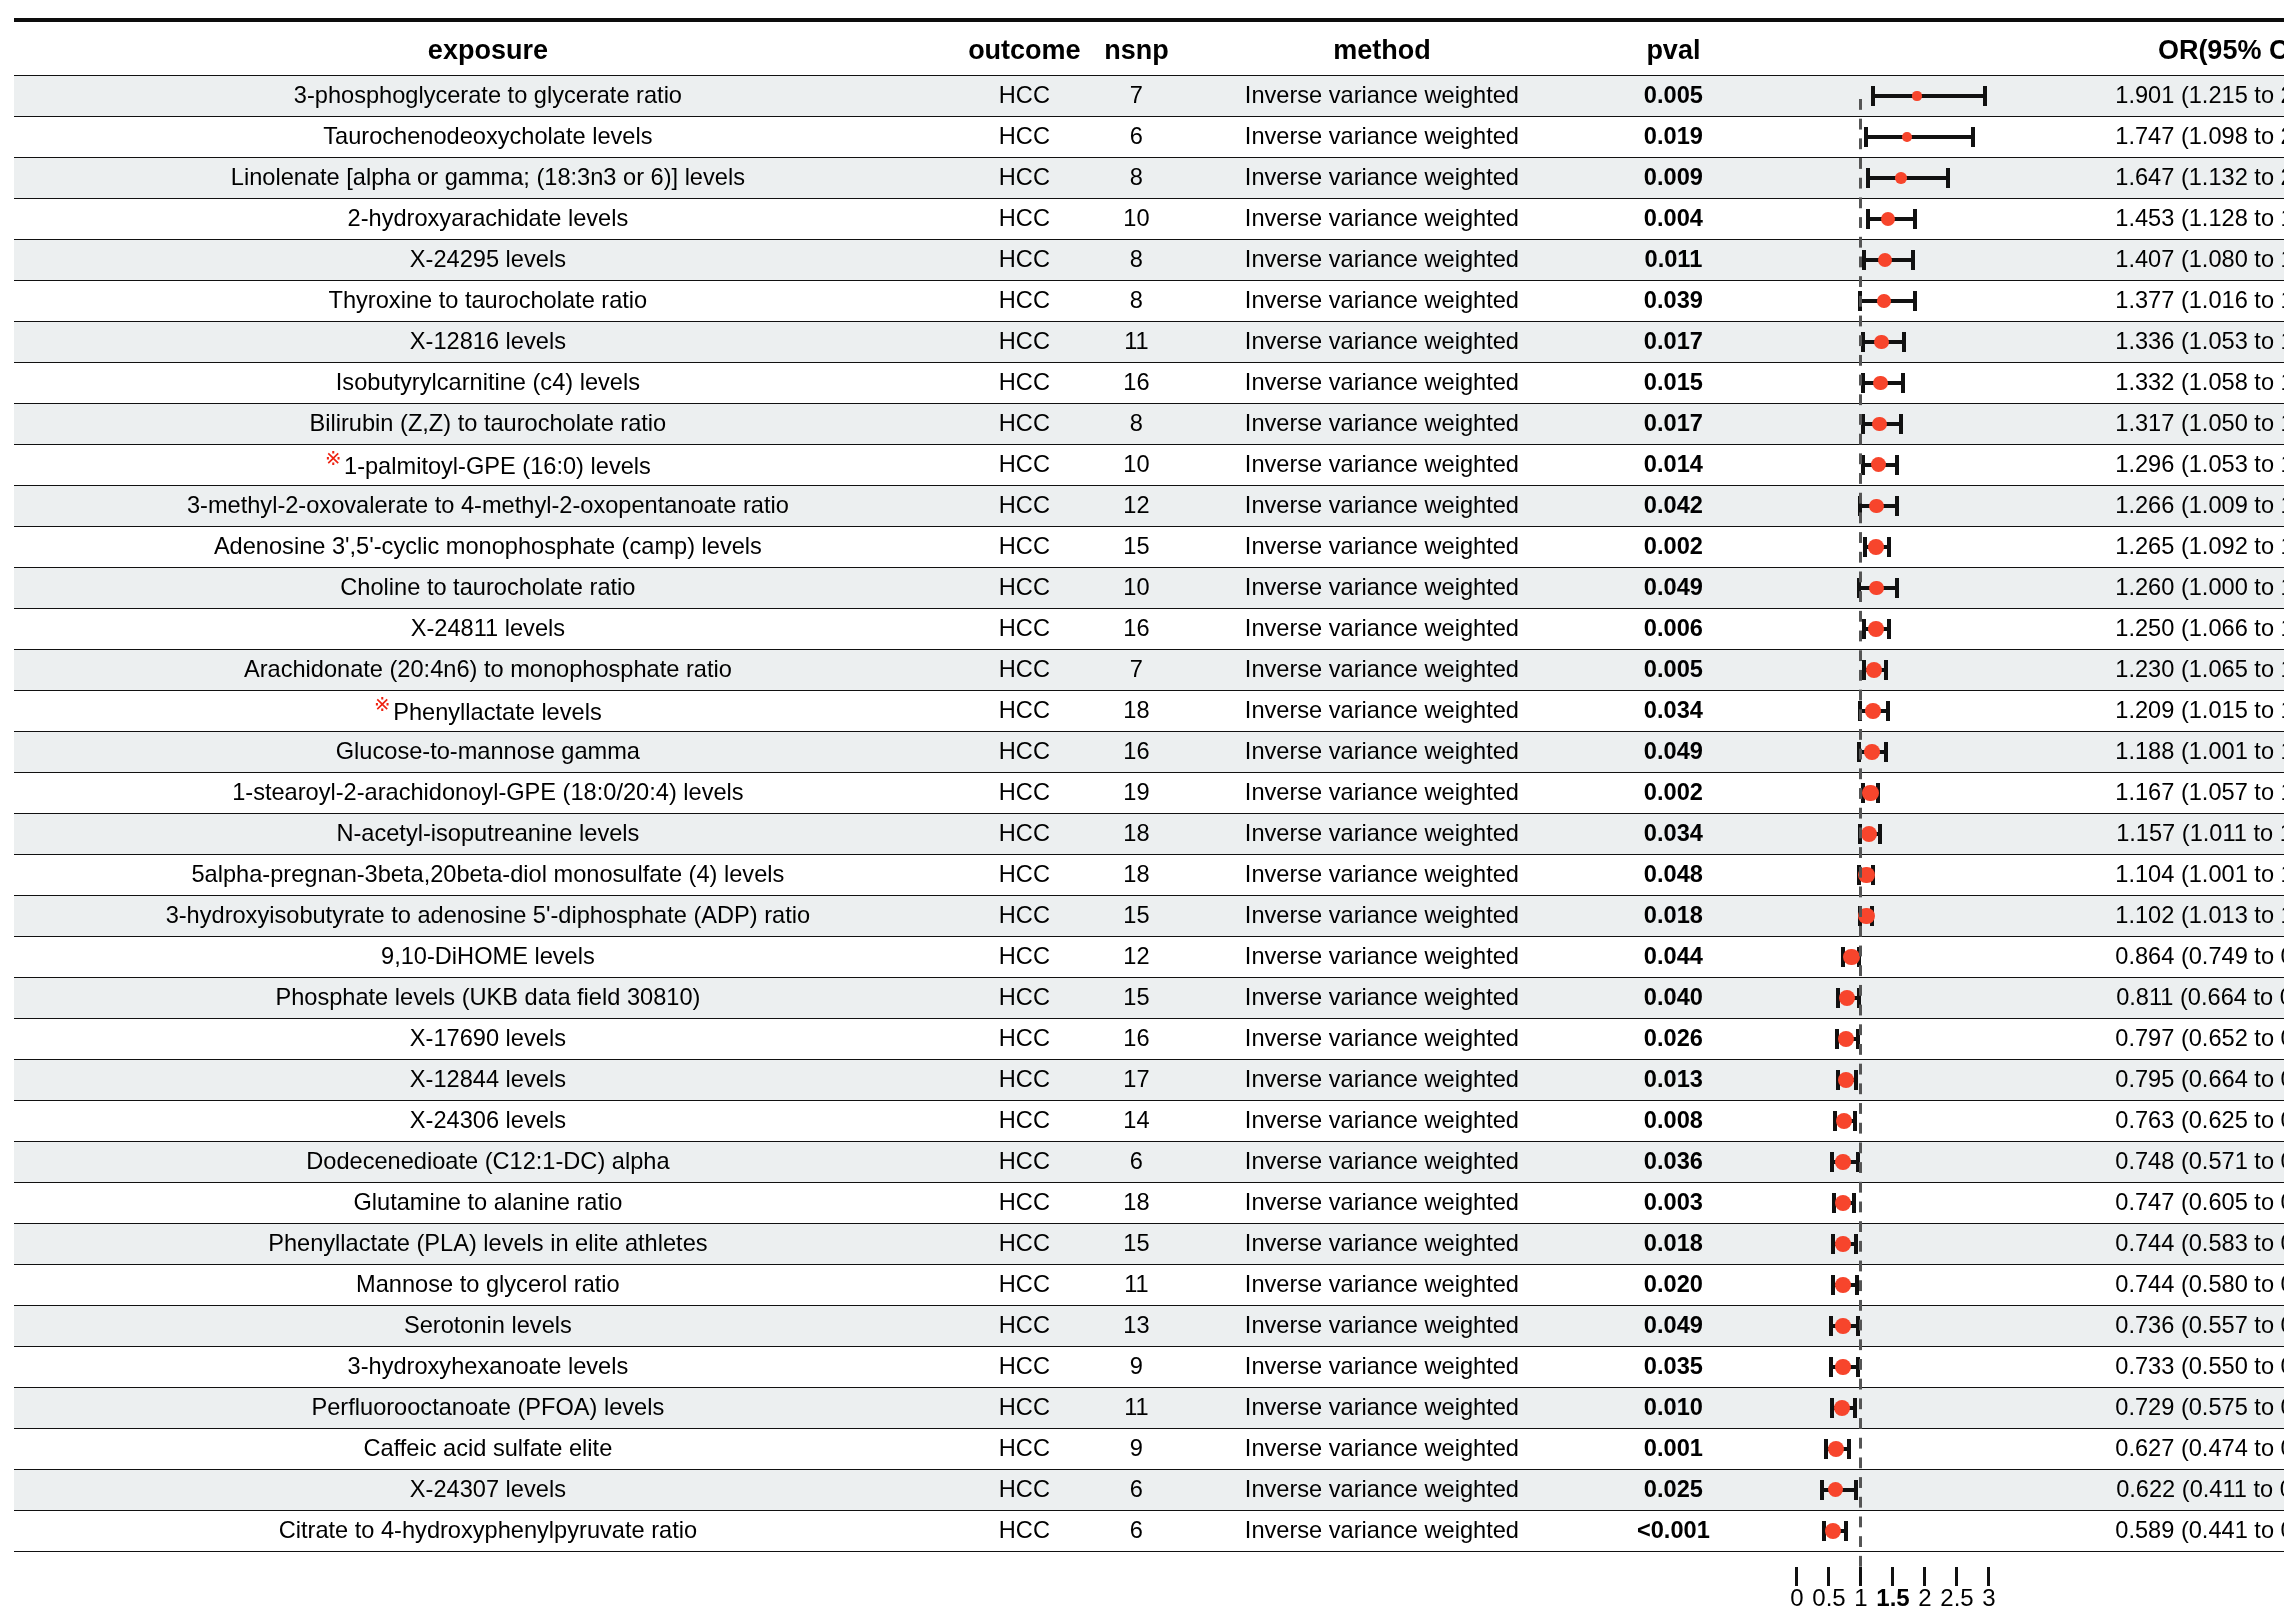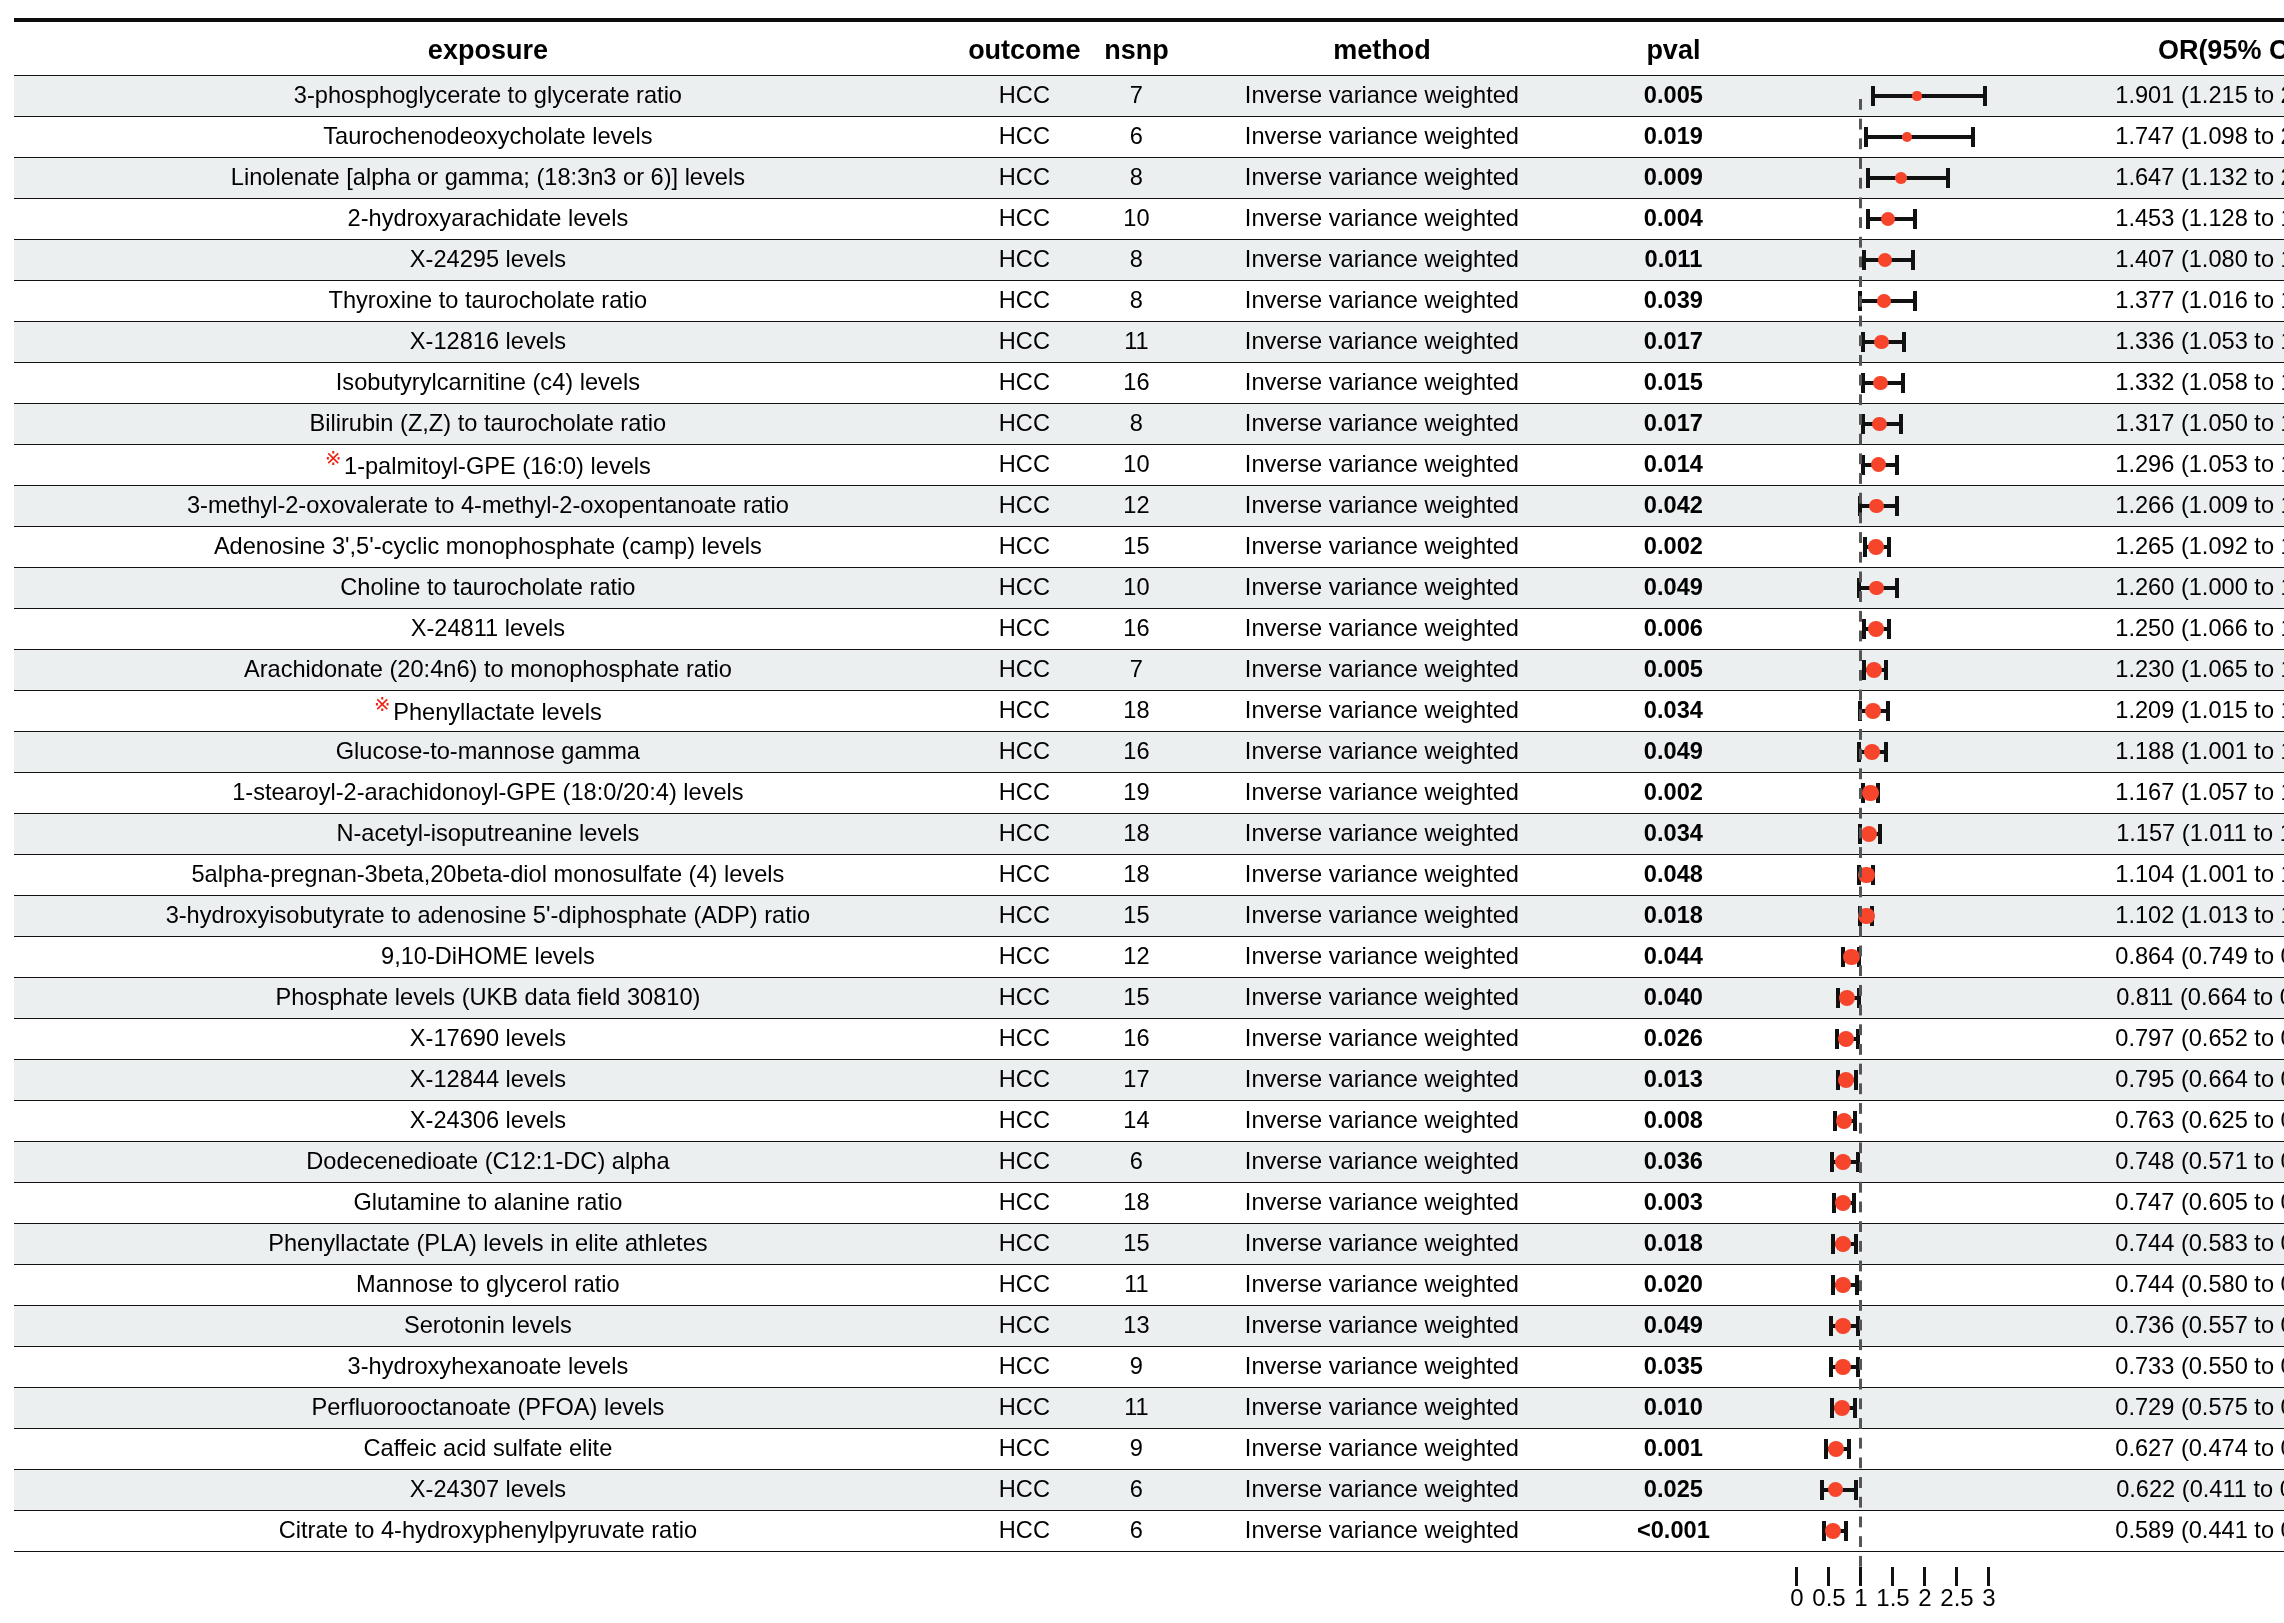--- a/index.html
+++ b/index.html
@@ -742,21 +742,21 @@
 
   <div class="zeroline" id="zeroline" style="left: 1859px; top: 81px; height: 1469px;"></div>
   <div class="axis" id="axis" style="left: 1769px; width: 294px; top: 1549px;">
       <div class="tick" style="left: 26px;"></div>
       <div class="ticklabel" style="left: 28px;">0</div>
       <div class="tick" style="left: 58px;"></div>
       <div class="ticklabel" style="left: 60px;">0.5</div>
       <div class="tick" style="left: 90px;"></div>
       <div class="ticklabel" style="left: 92px;">1</div>
       <div class="tick" style="left: 122px;"></div>
-      <div class="ticklabel" style="left: 124px;">1.5</div>
+      <div class="ticklabel" style="left: 124px; font-weight: bold;">1.5</div>
       <div class="tick" style="left: 154px;"></div>
       <div class="ticklabel" style="left: 156px;">2</div>
       <div class="tick" style="left: 186px;"></div>
       <div class="ticklabel" style="left: 188px;">2.5</div>
       <div class="tick" style="left: 218px;"></div>
       <div class="ticklabel" style="left: 220px;">3</div>
     </div>
 </div>
 
 

